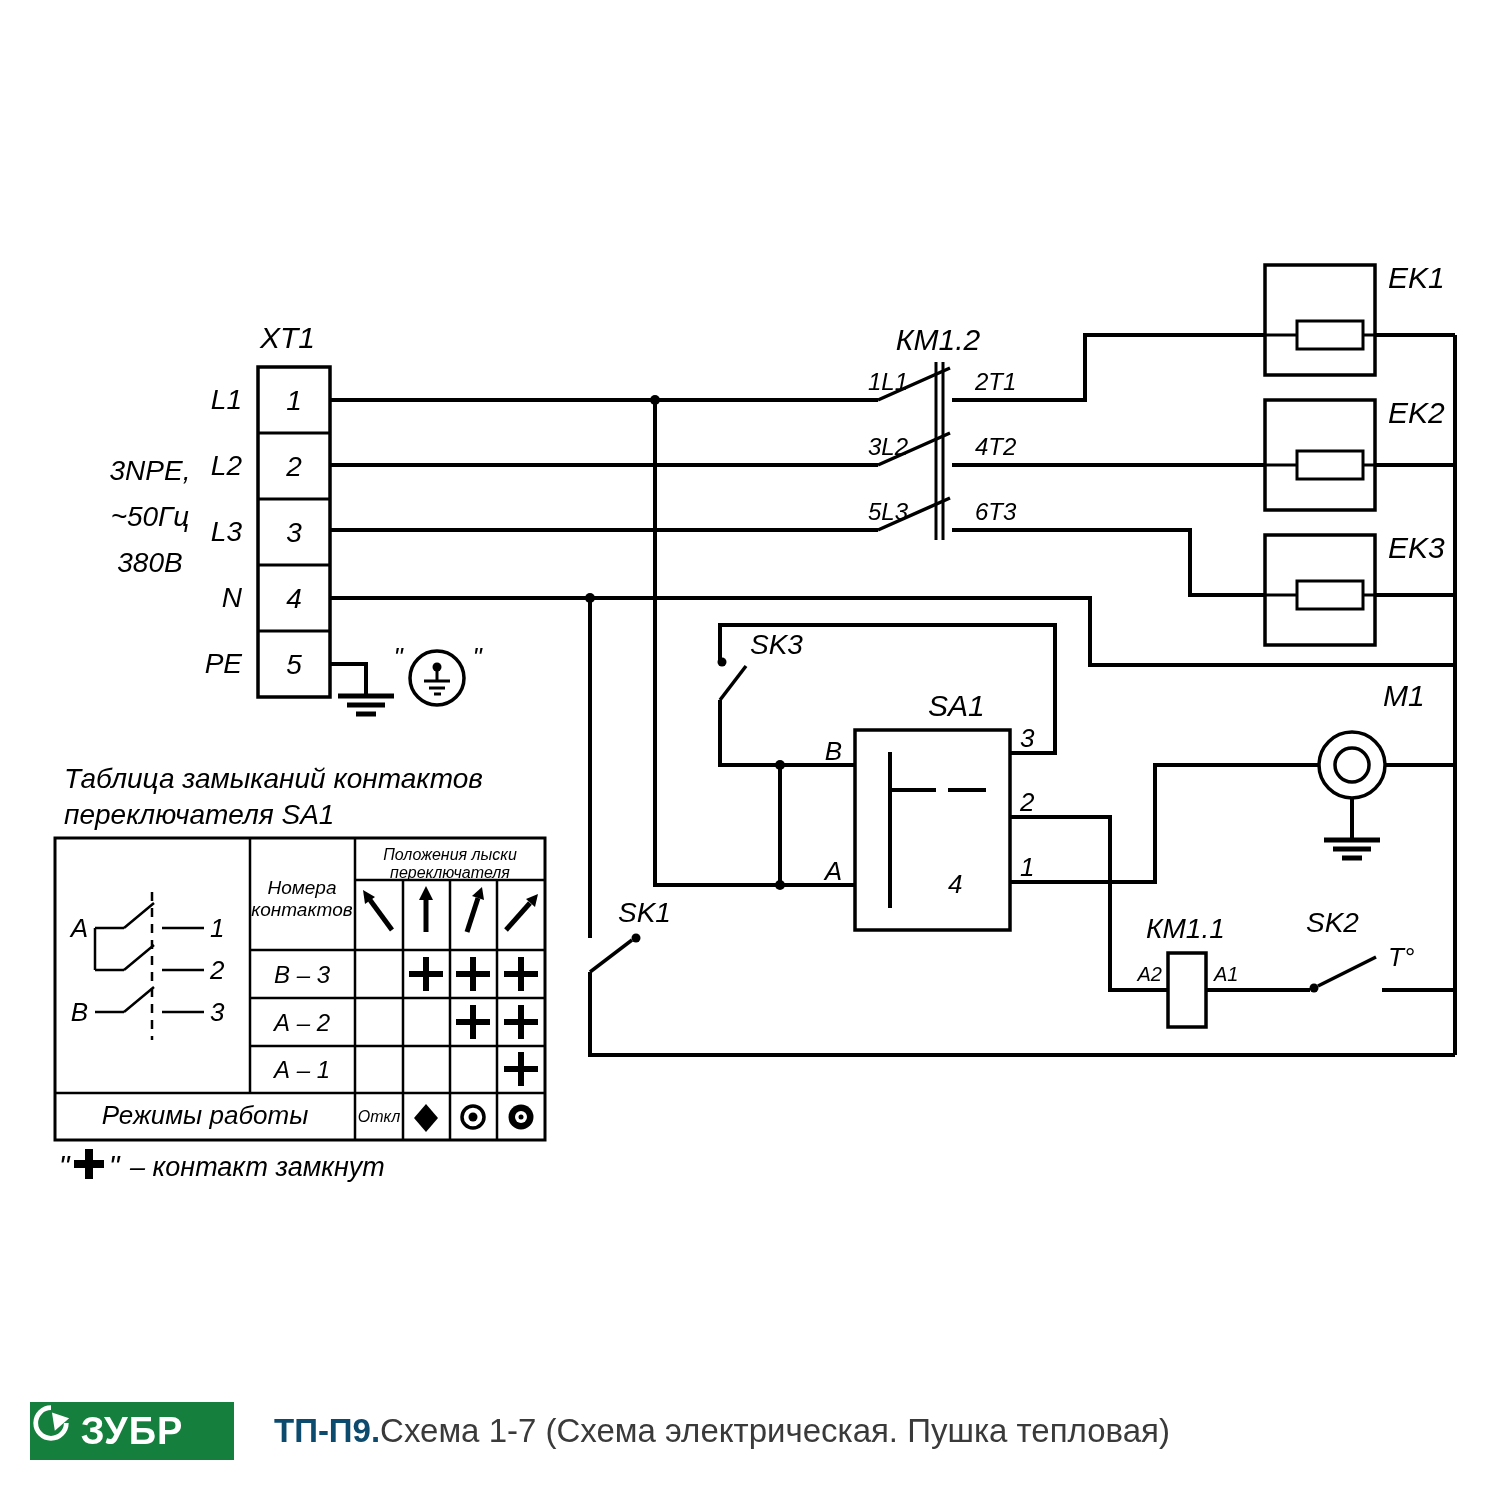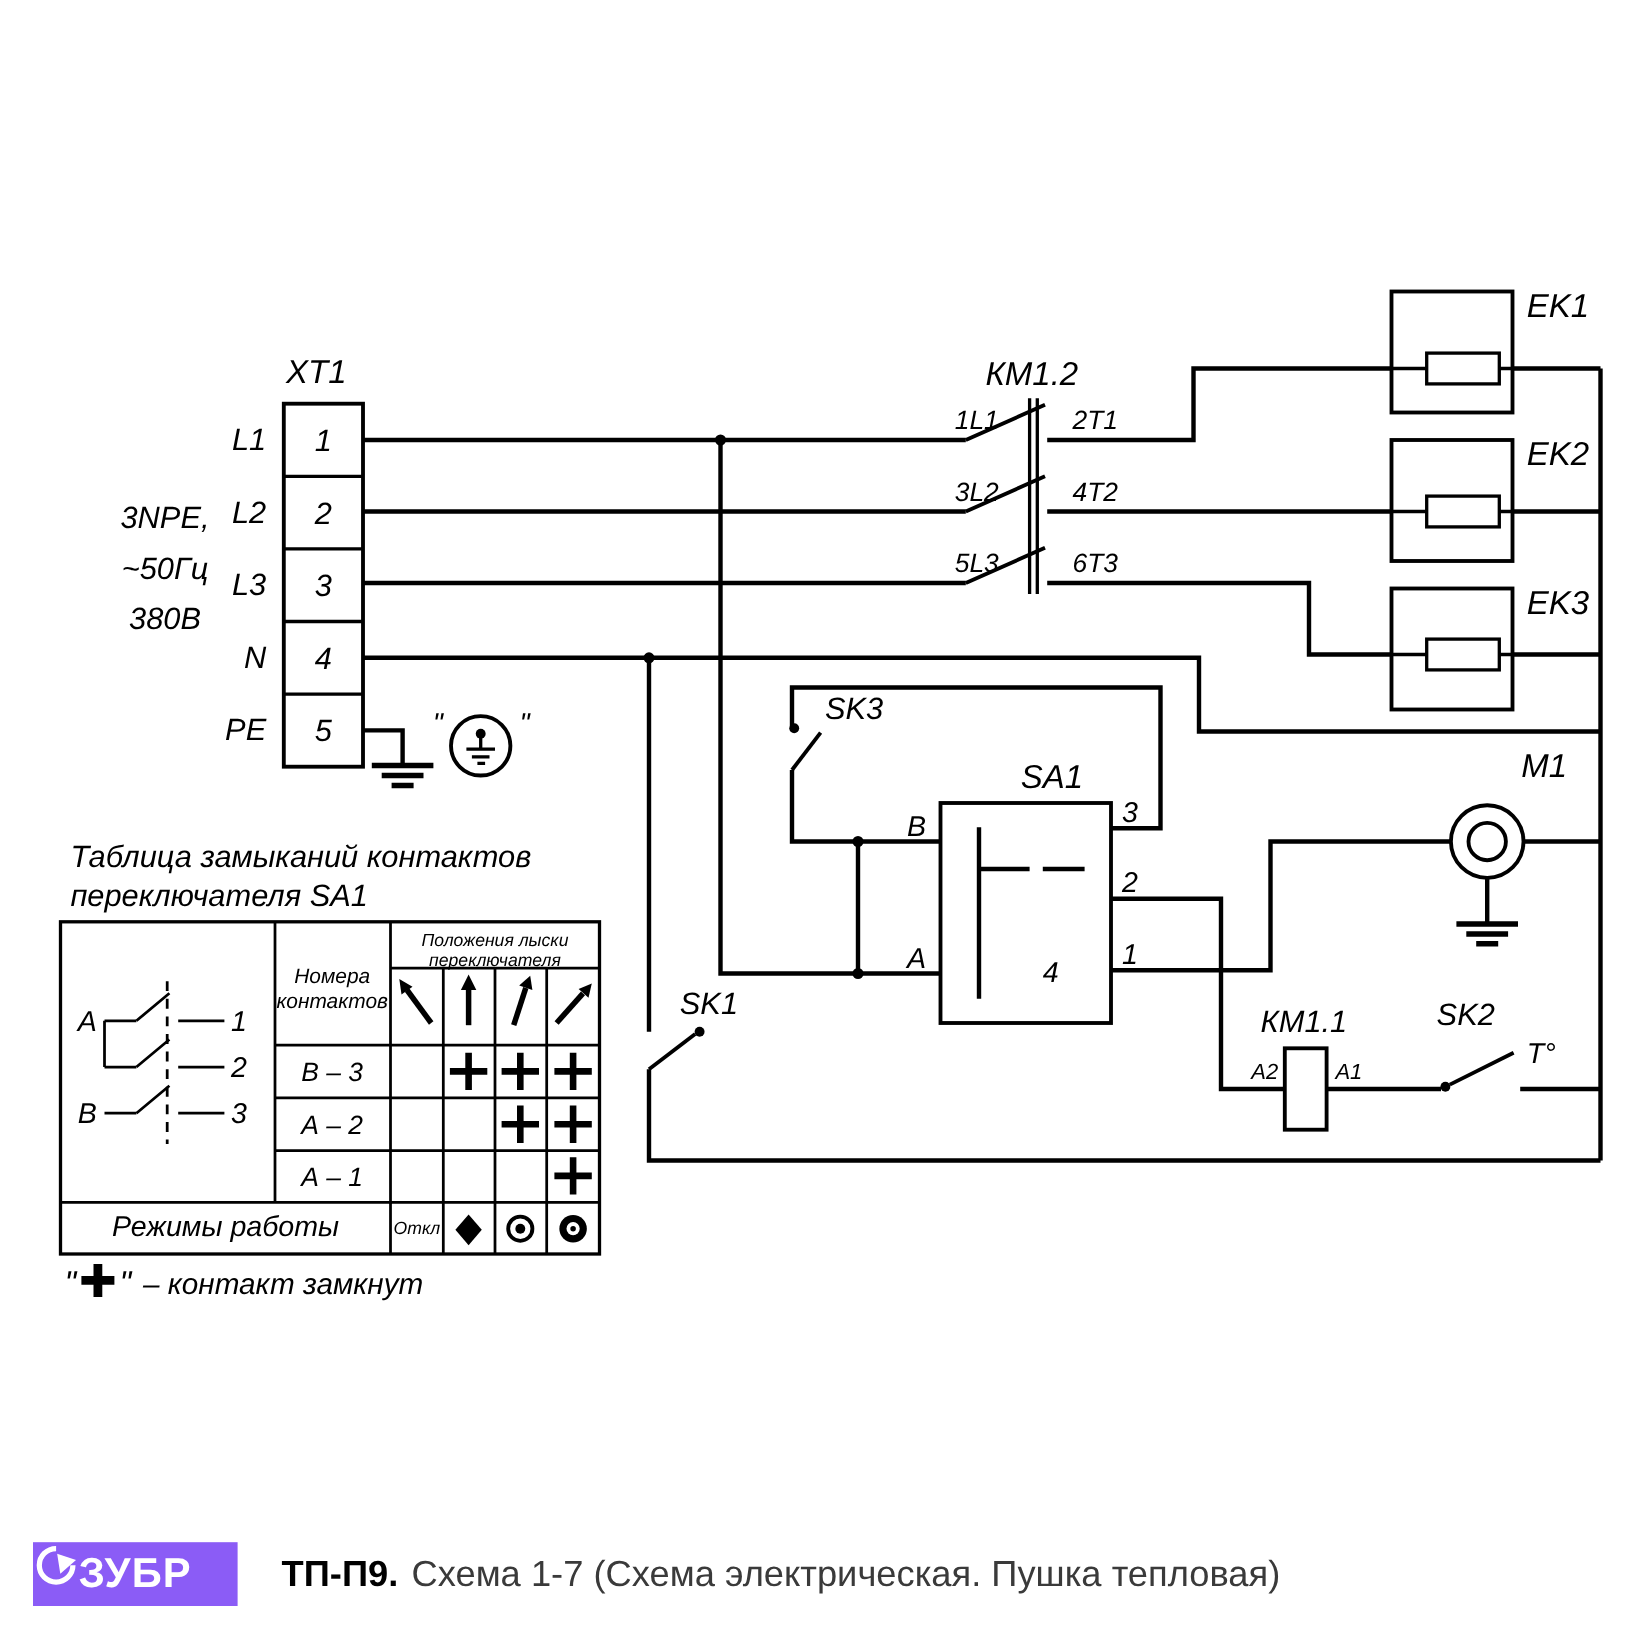--- a/index.html
+++ b/index.html
@@ -18,24 +18,24 @@
   .box{stroke:#000;stroke-width:3.5;fill:none}
   .tbl{stroke:#000;stroke-width:2.5;fill:none}
   .tk3{stroke:#000;stroke-width:3;fill:none}
   .bar5{stroke:#000;stroke-width:5;fill:none}
   .cross{stroke:#000;stroke-width:6;fill:none}
   .ptr{stroke:#000;stroke-width:5;fill:none}
   .dot{fill:#000;stroke:none}
   .dash{stroke:#000;stroke-width:2.5;fill:none;stroke-dasharray:9 7}
   
   .footer{position:absolute;left:30px;top:1402px;right:0;height:58px;display:flex;align-items:center;}
-  .logo{background:#8b5cf6;height:58px;width:186px;display:flex;align-items:center;justify-content:center;gap:10px;flex:0 0 auto;}
+  .logo{background:#15803d;height:58px;width:204px;display:flex;align-items:center;justify-content:center;gap:10px;flex:0 0 auto;}
   .logo-text{color:#fff;font-weight:bold;font-size:38px;letter-spacing:1px;line-height:1;}
   .caption{margin-left:40px;font-size:33px;color:#3a3a3a;white-space:nowrap;}
-  .model{font-weight:bold;color:#000000;margin-right:12px;}
+  .model{font-weight:bold;color:#0c4a6e;}
 </style>
 </head>
 <body>
 
 <div class="page">
 
 <svg width="1500" height="1390" viewBox="0 0 1500 1390">
 
   <g>
     <text class="t s30" x="260" y="348">ХТ1</text>

